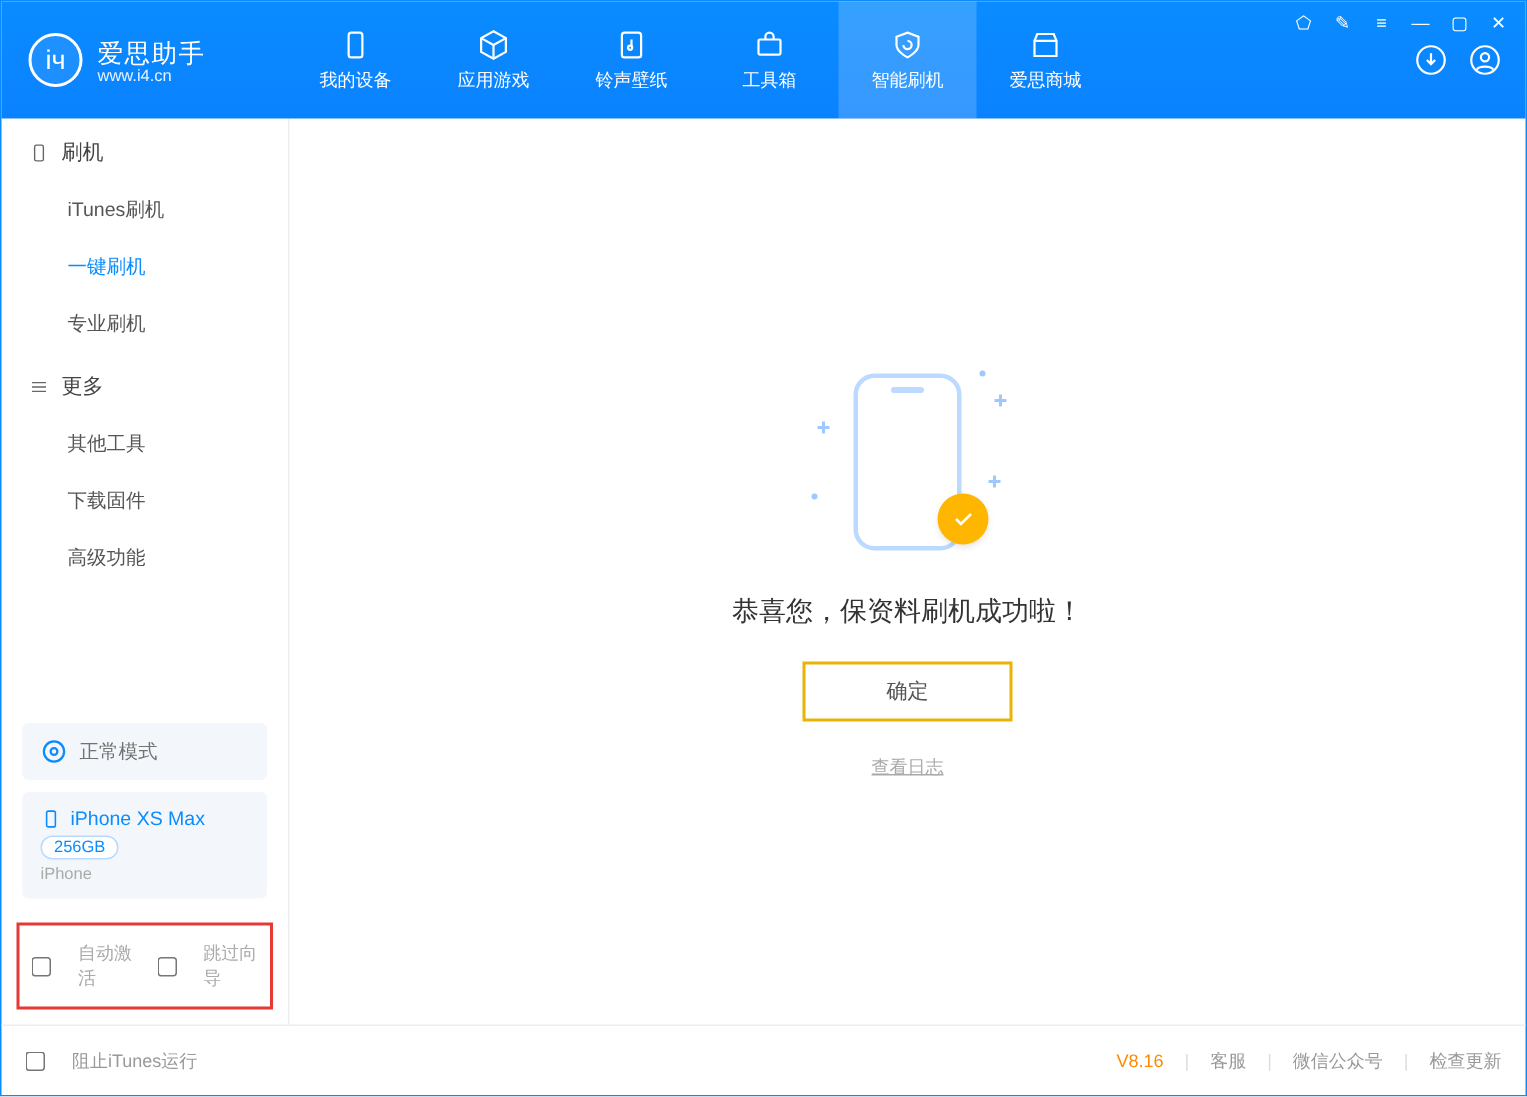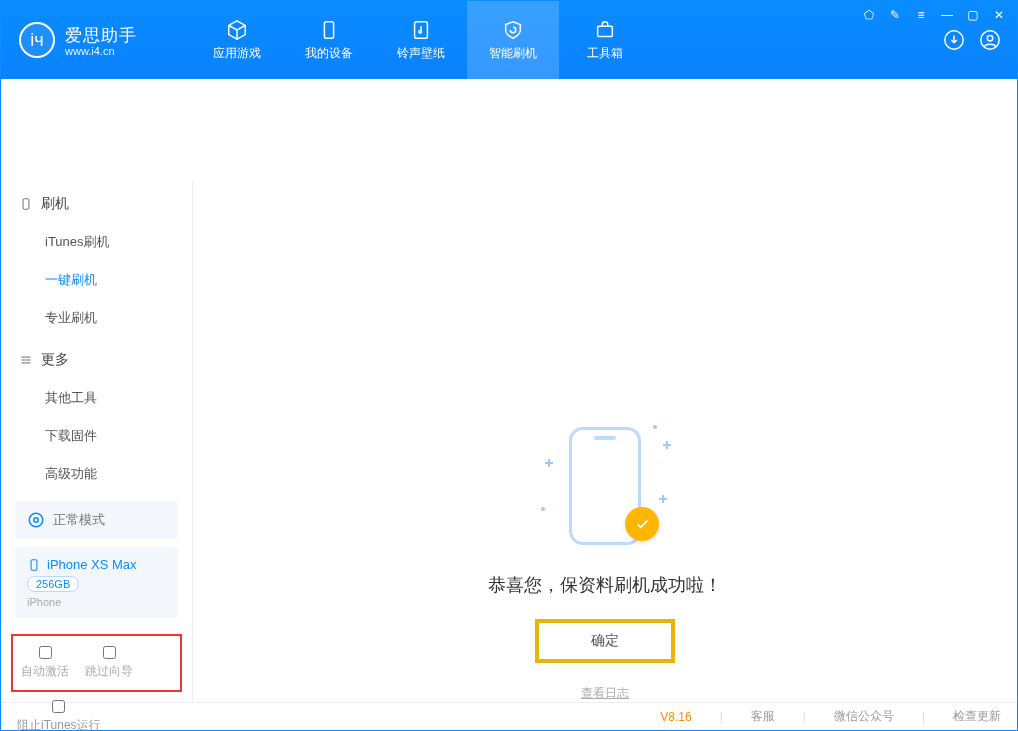--- a/index.html
+++ b/index.html
@@ -17,58 +17,58 @@
   .tab.active { background: rgba(255,255,255,0.18); }
   .tab-icon { width: 22px; height: 22px; display: flex; align-items: center; justify-content: center; }
   .tab-icon svg { width: 22px; height: 22px; fill: none; stroke: #fff; stroke-width: 1.6; }
   .tab-label { font-size: 12px; }
   .header-right { margin-left: auto; display: flex; align-items: center; padding: 0 14px; gap: 10px; }
   .hdr-btn { width: 26px; height: 26px; border-radius: 50%; display: flex; align-items: center; justify-content: center; cursor: pointer; }
   .hdr-btn svg { stroke: #fff; fill: none; stroke-width: 1.6; }
   .win-controls { position: absolute; top: 6px; right: 8px; display: flex; gap: 6px; }
   .win-controls span { width: 20px; height: 16px; display: flex; align-items: center; justify-content: center; color: #fff; font-size: 12px; cursor: pointer; }
   
-  .body { flex: 1; display: flex; min-height: 0; align-items: flex-end; }
+  .body { flex: 1; display: flex; min-height: 0; }
   .sidebar { width: 192px; border-right: 1px solid #eee; display: flex; flex-direction: column; }
   .sb-section-header { display: flex; align-items: center; gap: 8px; padding: 14px 18px 10px 18px; color: #444; font-size: 14px; }
   .sb-section-header svg { width: 14px; height: 14px; stroke:#666; fill:none; stroke-width:1.6; }
   .sb-item { padding: 10px 18px 10px 44px; font-size: 13px; color: #555; cursor: pointer; }
   .sb-item.active { color: #0a8cff; }
   .spacer { flex: 1; }
   .mode-card { margin: 8px 14px; background: #f3f6fa; border-radius: 4px; padding: 10px 12px; display: flex; align-items: center; gap: 8px; font-size: 13px; color: #737373; }
   .mode-card svg { width: 18px; height: 18px; stroke:#0a8cff; fill:none; stroke-width:2; }
   .device-card { margin: 0 14px 10px 14px; background: #f3f6fa; border-radius: 4px; padding: 10px 12px; }
   .device-name { color: #0a8cff; font-size: 13px; font-weight: 500; display:flex; align-items:center; gap:6px; }
   .device-name svg{width:14px;height:14px;stroke:#0a8cff;fill:none;stroke-width:1.8;}
   .device-cap  { display:inline-block; margin-top:4px; padding:1px 8px; border:1px solid #b9d9ff; color:#0a8cff; font-size:11px; border-radius:10px; background:#fff; }
   .device-type { margin-top:4px; font-size:11px; color:#aaa; }
   .opt-row { border:2px solid #e53935; margin:6px 10px 10px 10px; padding:10px 8px; display:flex; gap:16px; }
-  .opt { display:flex; align-items:center; gap:4px; font-size:12px; color:#aaa;flex-direction:column; }
+  .opt { display:flex; align-items:center; gap:18px; font-size:12px; color:#aaa; }
   .opt input { width:13px; height:13px; }
   
   .main { flex:1; display:flex; flex-direction:column; align-items:center; justify-content:center; gap:22px; }
   .illus { position:relative; width:140px; height:130px; }
   .phone { position:absolute; left:34px; top:6px; width:72px; height:118px; border:3px solid #bcd9ff; border-radius:14px; background:#fff;}
   .phone::before{content:""; position:absolute; top:6px; left:50%; transform:translateX(-50%); width:22px; height:4px; background:#bcd9ff; border-radius:3px;}
   .badge { position:absolute; right:16px; bottom:10px; width:34px; height:34px; border-radius:50%; background:#ffb600; display:flex; align-items:center; justify-content:center; box-shadow:0 2px 4px rgba(0,0,0,.1);}
   .badge svg{width:16px;height:16px;stroke:#fff;fill:none;stroke-width:2.5;}
   .spark { position:absolute; width:8px; height:8px; }
   .spark::before,.spark::after{content:"";position:absolute;background:#9ec9ff;}
   .spark::before{left:3px;top:0;width:2px;height:8px;}
   .spark::after{left:0;top:3px;width:8px;height:2px;}
   .spark.s1{left:10px;top:38px}.spark.s2{right:4px;top:20px}.spark.s3{right:8px;bottom:48px}
   .dot{position:absolute;width:4px;height:4px;border-radius:50%;background:#9ec9ff;}
   .dot.d1{left:6px;bottom:40px}.dot.d2{right:18px;top:4px}
   .msg { font-size:18px; color:#333; }
-  .ok-btn { width:140px; padding:9px 0; text-align:center; border:4px solid #eab308; background:#fff; font-size:14px; color:#555; cursor:pointer; }
+  .ok-btn { width:140px; padding:9px 0; text-align:center; border:2px solid #eab308; background:#fff; font-size:14px; color:#555; cursor:pointer; }
   .log-link { font-size:12px; color:#aaa; cursor:pointer;text-decoration:underline; }
   
-  .footer { height:28px; border-top:1px solid #eee; display:flex; align-items:center; padding:0 16px; font-size:12px; color:#999; }
+  .footer { height:47px; border-top:1px solid #eee; display:flex; align-items:center; padding:0 16px; font-size:12px; color:#999; }
   .footer .opt { color:#999; }
-  .footer-right { margin-left:auto; display:flex; align-items:center; gap:28px; }
+  .footer-right { margin-left:auto; display:flex; align-items:center; gap:14px; }
   .footer-right span { cursor:pointer; }
   .divider { color:#ddd; }
   .version { color:#ff8a00; font-weight:500; }
 </style>
 </head>
 <body>
 
 <div class="window">
 
   <div class="header">
@@ -84,61 +84,70 @@
       <div class="brand-logo">iч</div>
       <div class="brand-text">
         <div class="brand-name">爱思助手</div>
         <div class="brand-url">www.i4.cn</div>
       </div>
     </div>
     <div class="tabs">
       <div class="tab">
         <span class="tab-icon">
             <svg viewBox="0 0 24 24">
+              <rect x="7" y="3" width="10" height="18" rx="2"></rect>
+            </svg>
+          </span>
+        <span class="tab-label">我的设备</span>
+      </div>
+      <div class="tab">
+        <span class="tab-icon">
+            <svg viewBox="0 0 24 24">
               <path d="M12 2l9 5v10l-9 5-9-5V7z"></path>
               <path d="M12 12l9-5M12 12v10M12 12L3 7"></path>
             </svg>
           </span>
         <span class="tab-label">应用游戏</span>
-      </div>
-      <div class="tab">
-        <span class="tab-icon">
-            <svg viewBox="0 0 24 24">
-              <rect x="7" y="3" width="10" height="18" rx="2"></rect>
-            </svg>
-          </span>
-        <span class="tab-label">我的设备</span>
       </div>
       <div class="tab">
         <span class="tab-icon">
             <svg viewBox="0 0 24 24">
               <rect x="5" y="3" width="14" height="18" rx="2"></rect>
               <path d="M12 8v5"></path>
               <circle cx="11" cy="14" r="1.5"></circle>
             </svg>
           </span>
         <span class="tab-label">铃声壁纸</span>
       </div>
+      <div class="tab">
+        <span class="tab-icon">
+            <svg viewBox="0 0 24 24">
+              <rect x="4" y="8" width="16" height="11" rx="1"></rect>
+              <path d="M9 8V6a3 3 0 0 1 6 0v2"></path>
+            </svg>
+          </span>
+        <span class="tab-label">工具箱</span>
+      </div>
       <div class="tab active">
         <span class="tab-icon">
             <svg viewBox="0 0 24 24">
               <path d="M12 3l8 3v6c0 5-8 9-8 9s-8-4-8-9V6z"></path>
               <path d="M9 12a3 3 0 1 0 3-3"></path>
             </svg>
           </span>
         <span class="tab-label">智能刷机</span>
       </div>
       <div class="tab">
         <span class="tab-icon">
             <svg viewBox="0 0 24 24">
-              <rect x="4" y="8" width="16" height="11" rx="1"></rect>
-              <path d="M9 8V6a3 3 0 0 1 6 0v2"></path>
-            </svg>
-          </span>
-        <span class="tab-label">工具箱</span>
+              <path d="M4 9h16v11H4z"></path>
+              <path d="M4 9l2-5h12l2 5"></path>
+            </svg>
+          </span>
+        <span class="tab-label">爱思商城</span>
       </div>
     </div>
     <div class="header-right">
       <div class="hdr-btn">
           <svg viewBox="0 0 24 24" width="22" height="22">
             <circle cx="12" cy="12" r="10"></circle>
             <path d="M12 7v7M9 12l3 3 3-3"></path>
           </svg>
         </div>
       <div class="hdr-btn">

